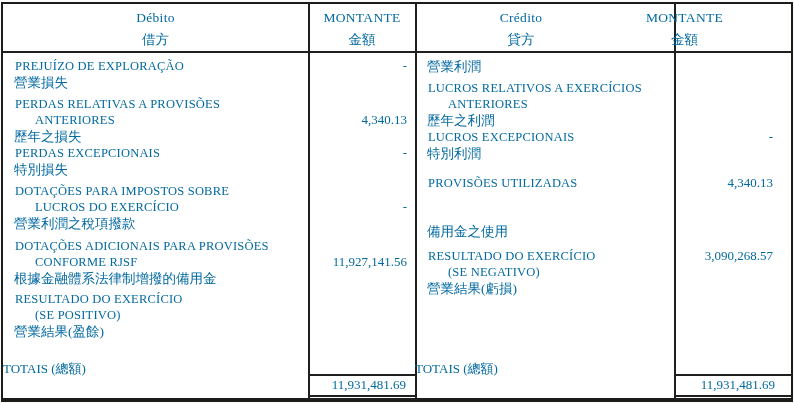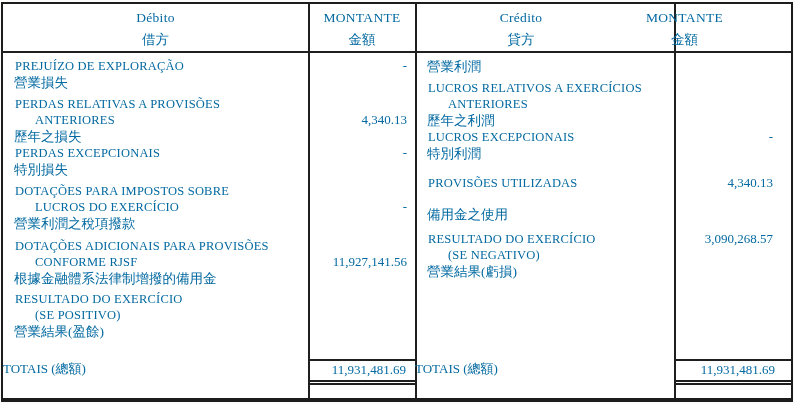--- a/index.html
+++ b/index.html
@@ -52,29 +52,29 @@
   .pt  { font-size: 12.5px; line-height: 16px; letter-spacing: 0.2px; padding-left: 12px; }
   .pt2 { padding-left: 32px; }
   .zh  { font-size: 13.5px; line-height: 17px; padding-left: 11px; }
   .amt { font-size: 13px; line-height: 16px; text-align: right; white-space: nowrap; }
   .debit  .amt { width: 107px; padding-right: 9px; }
   .credit .amt { width: 116px; padding-right: 18px; }
 
   .mt0 { margin-top: 0; } .mt3 { margin-top: 3px; } .mt4 { margin-top: 4px; }
   .mt5 { margin-top: 5px; } .mt6 { margin-top: 6px; } .mt8 { margin-top: 8px; }
   .mt13 { margin-top: 13px; }
-  .zh-gap { margin-top: 15px; }
+  .zh-gap { margin-top: 32px; }
 
   
   .totals { position: absolute; top: 352px; left: 0; width: 788px; display: flex; align-items: flex-start; }
   .tlabel { font-size: 13px; line-height: 25px; text-align: left; white-space: nowrap; }
   .tlabel.debit-l  { width: 305px; padding-right: 3px; }
   .tlabel.credit-l { width: 259px; padding-right: 3px; }
   .tbox {
-    margin-top: 3px; height: 26px;
+    margin-top: 18px; height: 26px;
     border-top: 2px solid #1f1f1f;
     border-bottom: 5px double #1f1f1f;
     font-size: 13px; line-height: 18px; text-align: right; white-space: nowrap;
   }
   .tbox.debit-b  { width: 107px; padding-right: 9px; }
   .tbox.credit-b { width: 117px; padding-right: 16px; }
 </style>
 </head>
 <body>
 

